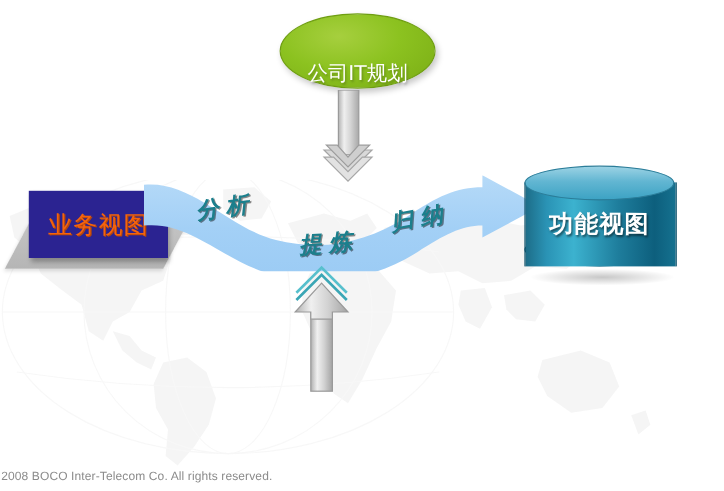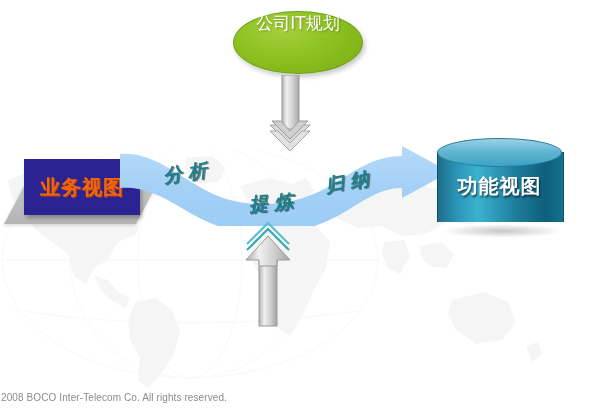--- a/index.html
+++ b/index.html
@@ -28,21 +28,21 @@
     box-shadow:0 2px 3px rgba(0,0,0,.12);
   }
   #biz-box{
     position:absolute;left:24px;top:159px;width:116px;height:56px;
     background:#2b2391;
     display:flex;align-items:center;justify-content:center;
     box-shadow:2px 3px 4px rgba(0,0,0,.28);
   }
   #biz-box .cn{
     font-family:"DejaVu Sans","Liberation Sans",sans-serif;
-    font-size:20px;font-weight:bold;color:#f4630d;
+    font-size:20px;font-weight:normal;color:#f4630d;
     letter-spacing:1px;line-height:1;
     text-shadow:1px 1px 0 #b7470a;
     white-space:nowrap;
   }
 
   
   #wave{
     position:absolute;left:120px;top:146px;width:330px;height:80px;
   }
   #wave svg{display:block;}
@@ -95,21 +95,21 @@
     border-radius:50%;
     background:radial-gradient(ellipse at center,rgba(0,0,0,.22),rgba(0,0,0,0) 70%);
   }
 
   
   .ellipse{
     position:absolute;border-radius:50%;
     background:radial-gradient(ellipse at 38% 30%,#a6cf3e 0%,#8cc220 45%,#79ab14 100%);
     border:1px solid #6f9e12;
     box-shadow:2px 3px 5px rgba(0,0,0,.22);
-    display:flex;align-items:flex-start;justify-content:center;
+    display:flex;align-items:flex-end;justify-content:center;
     text-align:center;
   }
   .ellipse .cn{
     font-family:"DejaVu Sans","Liberation Sans",sans-serif;
     color:#ffffff;font-size:17px;line-height:22px;
     text-shadow:1px 1px 2px rgba(0,0,0,.25);
     white-space:pre-line;
   }
   #ellipse-top{left:233px;top:11px;width:128px;height:61px;}
   #ellipse-bottom{left:182px;top:323px;width:198px;height:68px;}

